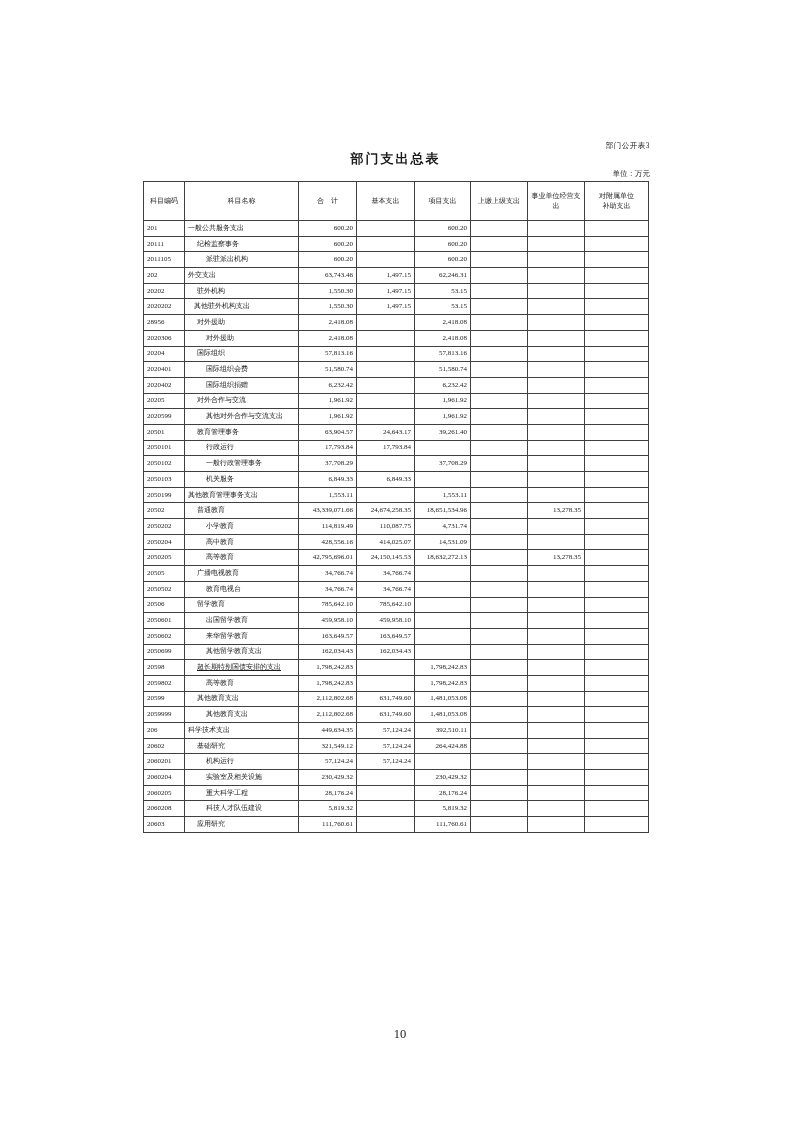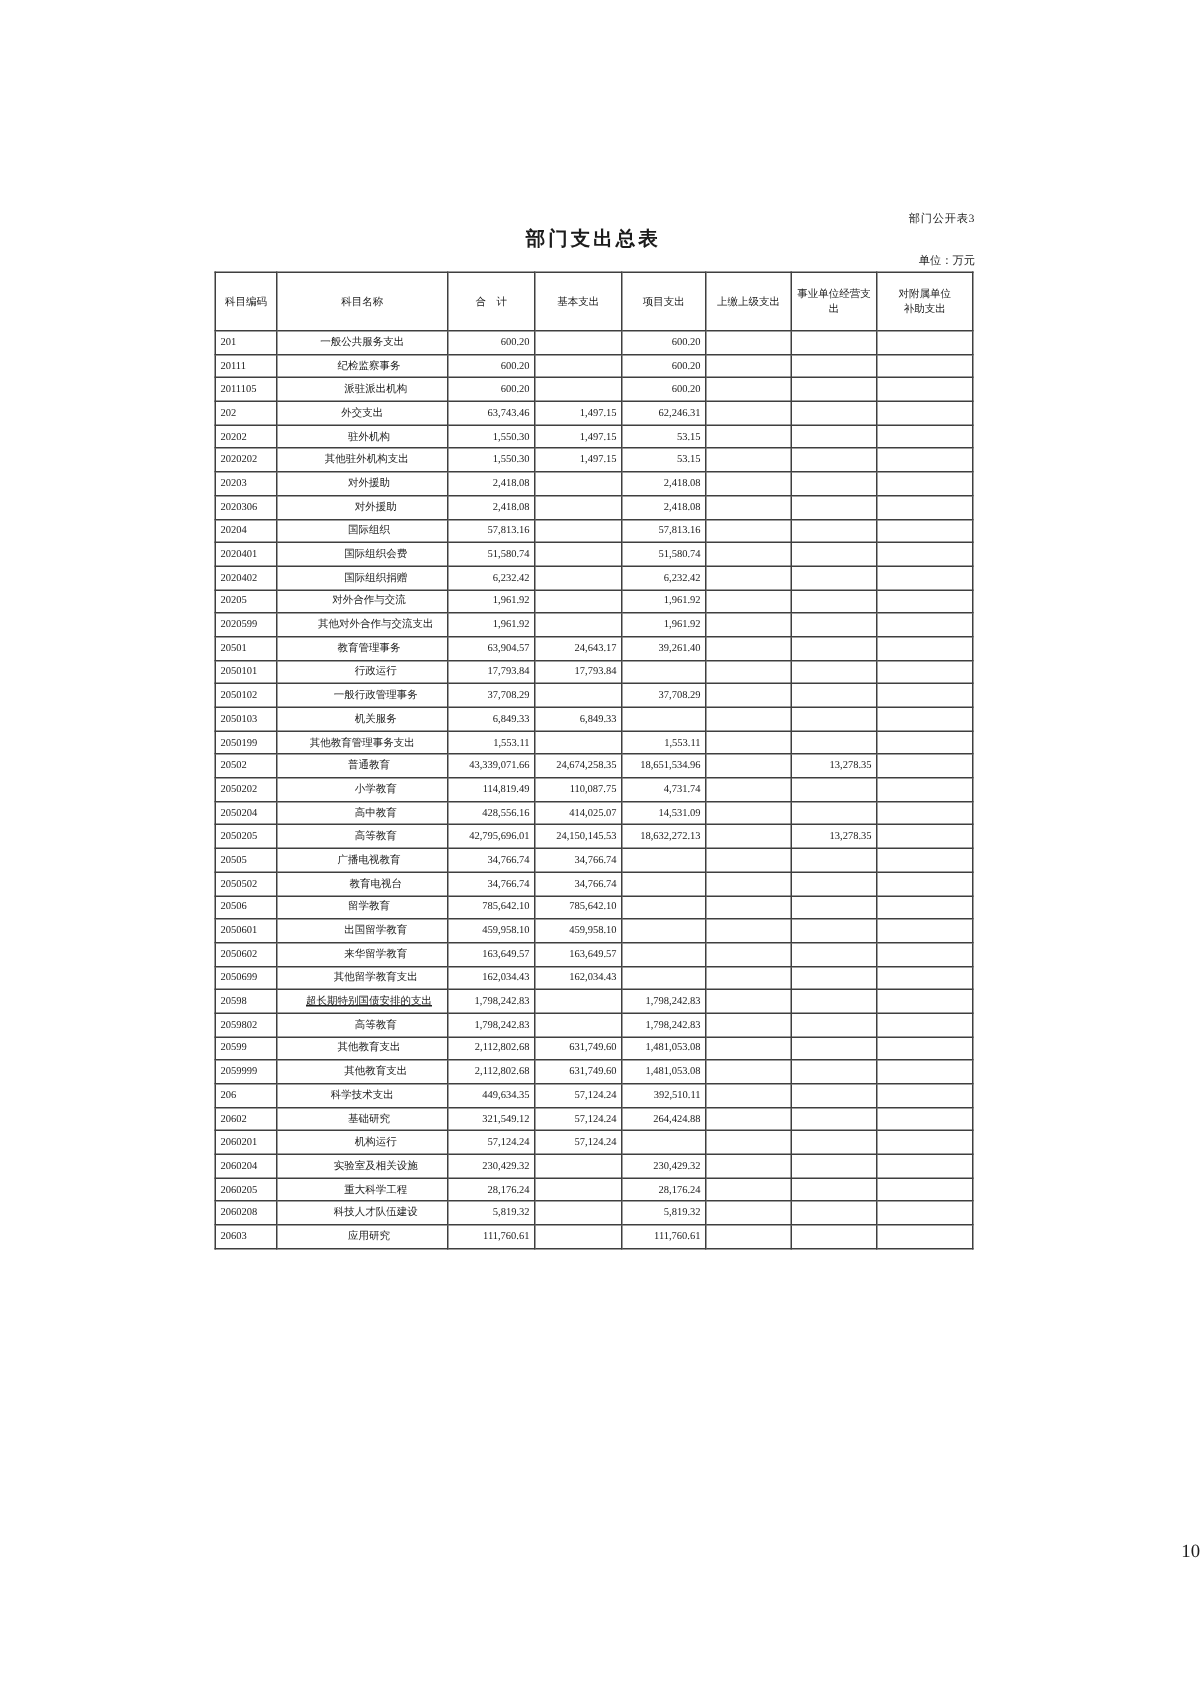--- a/index.html
+++ b/index.html
@@ -29,23 +29,23 @@
     height:39px;font-weight:normal;text-align:center;vertical-align:middle;
     padding:0 1px;line-height:1.5;
   }
   table.budget th .wrapnarrow{display:inline-block;width:40px;line-height:1.45;}
   table.budget td{
     height:15.7px;padding:0 3px;white-space:nowrap;line-height:1;
     vertical-align:middle;
   }
   td.num{text-align:right;}
   td.code{text-align:left;}
-  td.name{text-align:center;}
+  td.name{text-align:left;}
   .page-number{
-    position:absolute;top:1027px;left:0;width:100%;text-align:right;
+    position:absolute;top:1027px;left:0;width:100%;text-align:center;
     font-size:12.5px;
   }
 </style>
 </head>
 <body>
 
 <div class="sheet">
 
   <div class="corner-label">部门公开表3</div>
 
@@ -137,21 +137,21 @@
       <td class="name" style="padding-left: 9px;">其他驻外机构支出</td>
       <td class="num">1,550.30</td>
       <td class="num">1,497.15</td>
       <td class="num">53.15</td>
       <td class="num"></td>
       <td class="num"></td>
       <td class="num"></td>
     </tr>
 
     <tr>
-      <td class="code">20203</td>
+      <td class="code">28956</td>
       <td class="name" style="padding-left: 12px;">对外援助</td>
       <td class="num">2,418.08</td>
       <td class="num"></td>
       <td class="num">2,418.08</td>
       <td class="num"></td>
       <td class="num"></td>
       <td class="num"></td>
     </tr>
 
     <tr>

